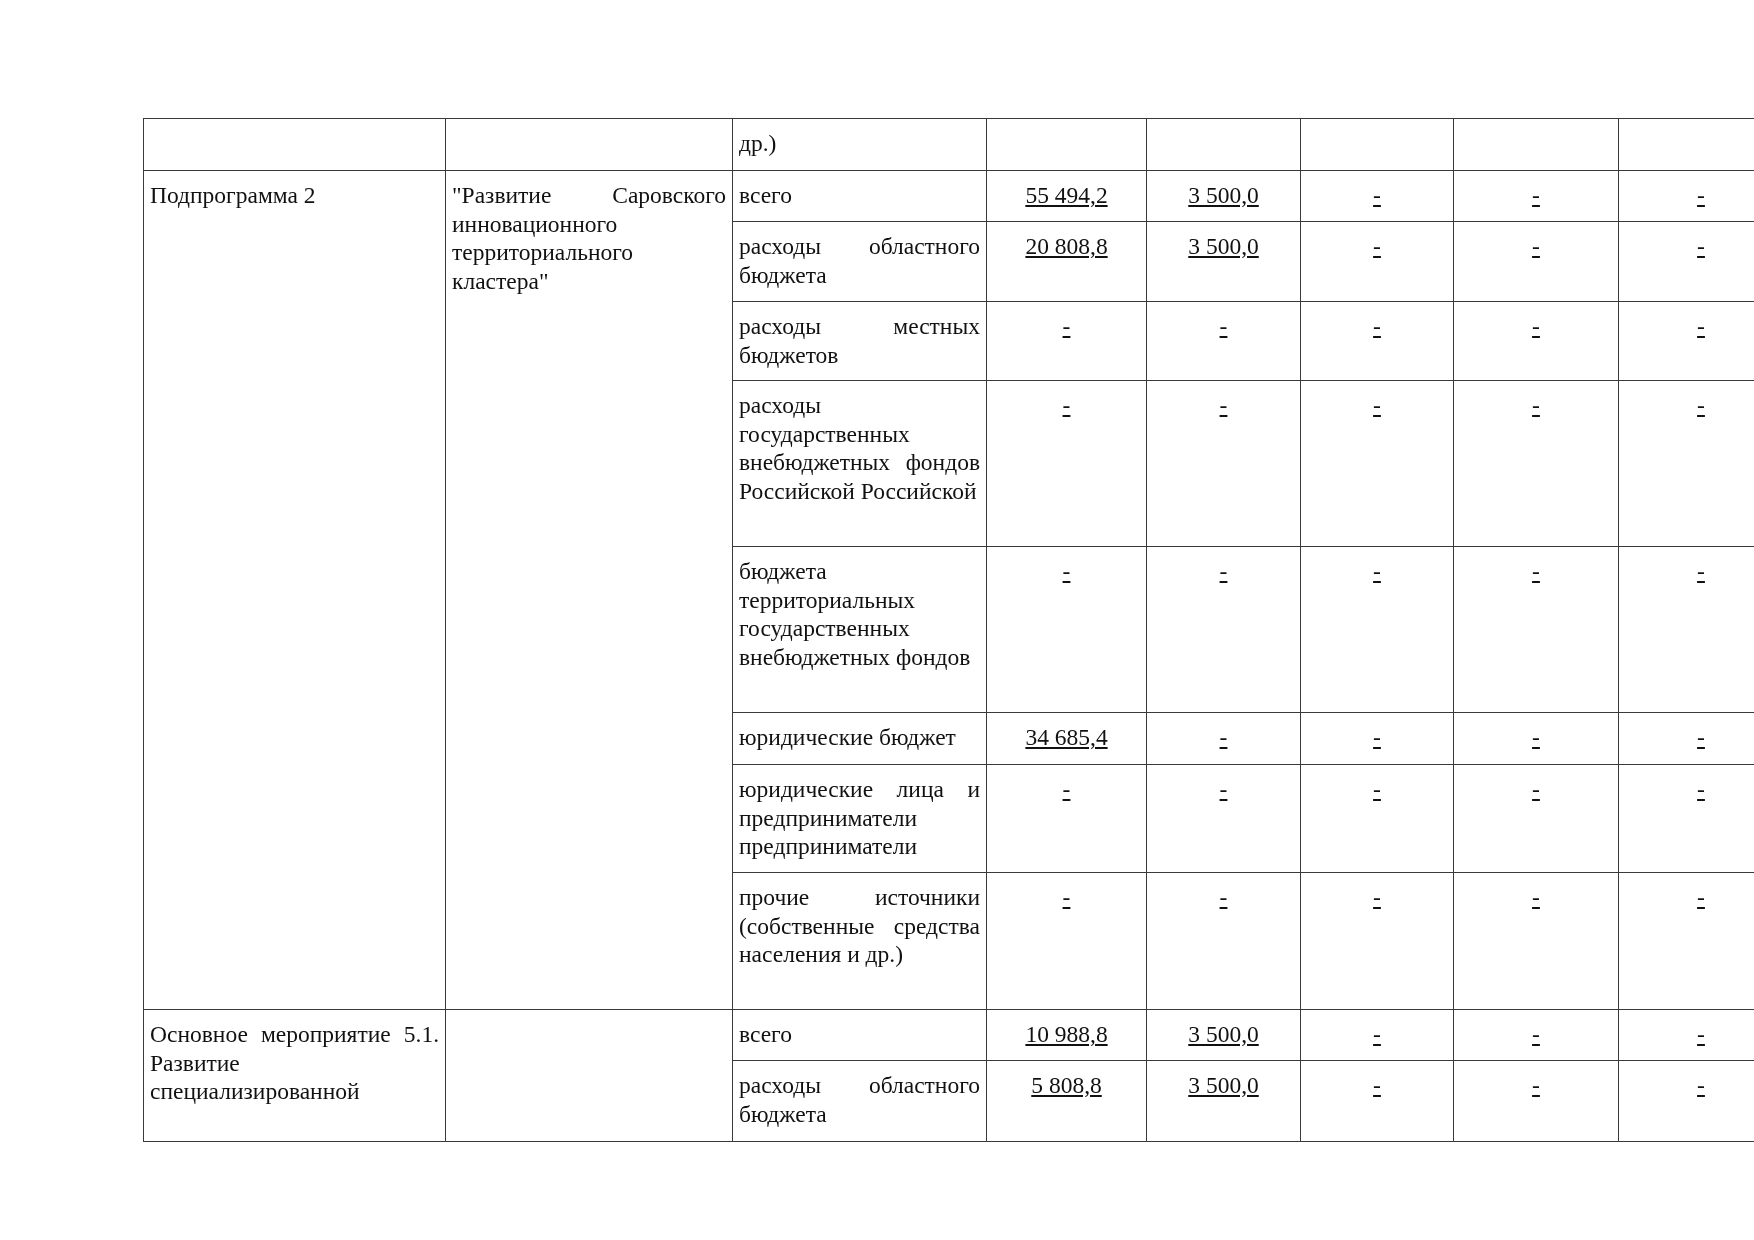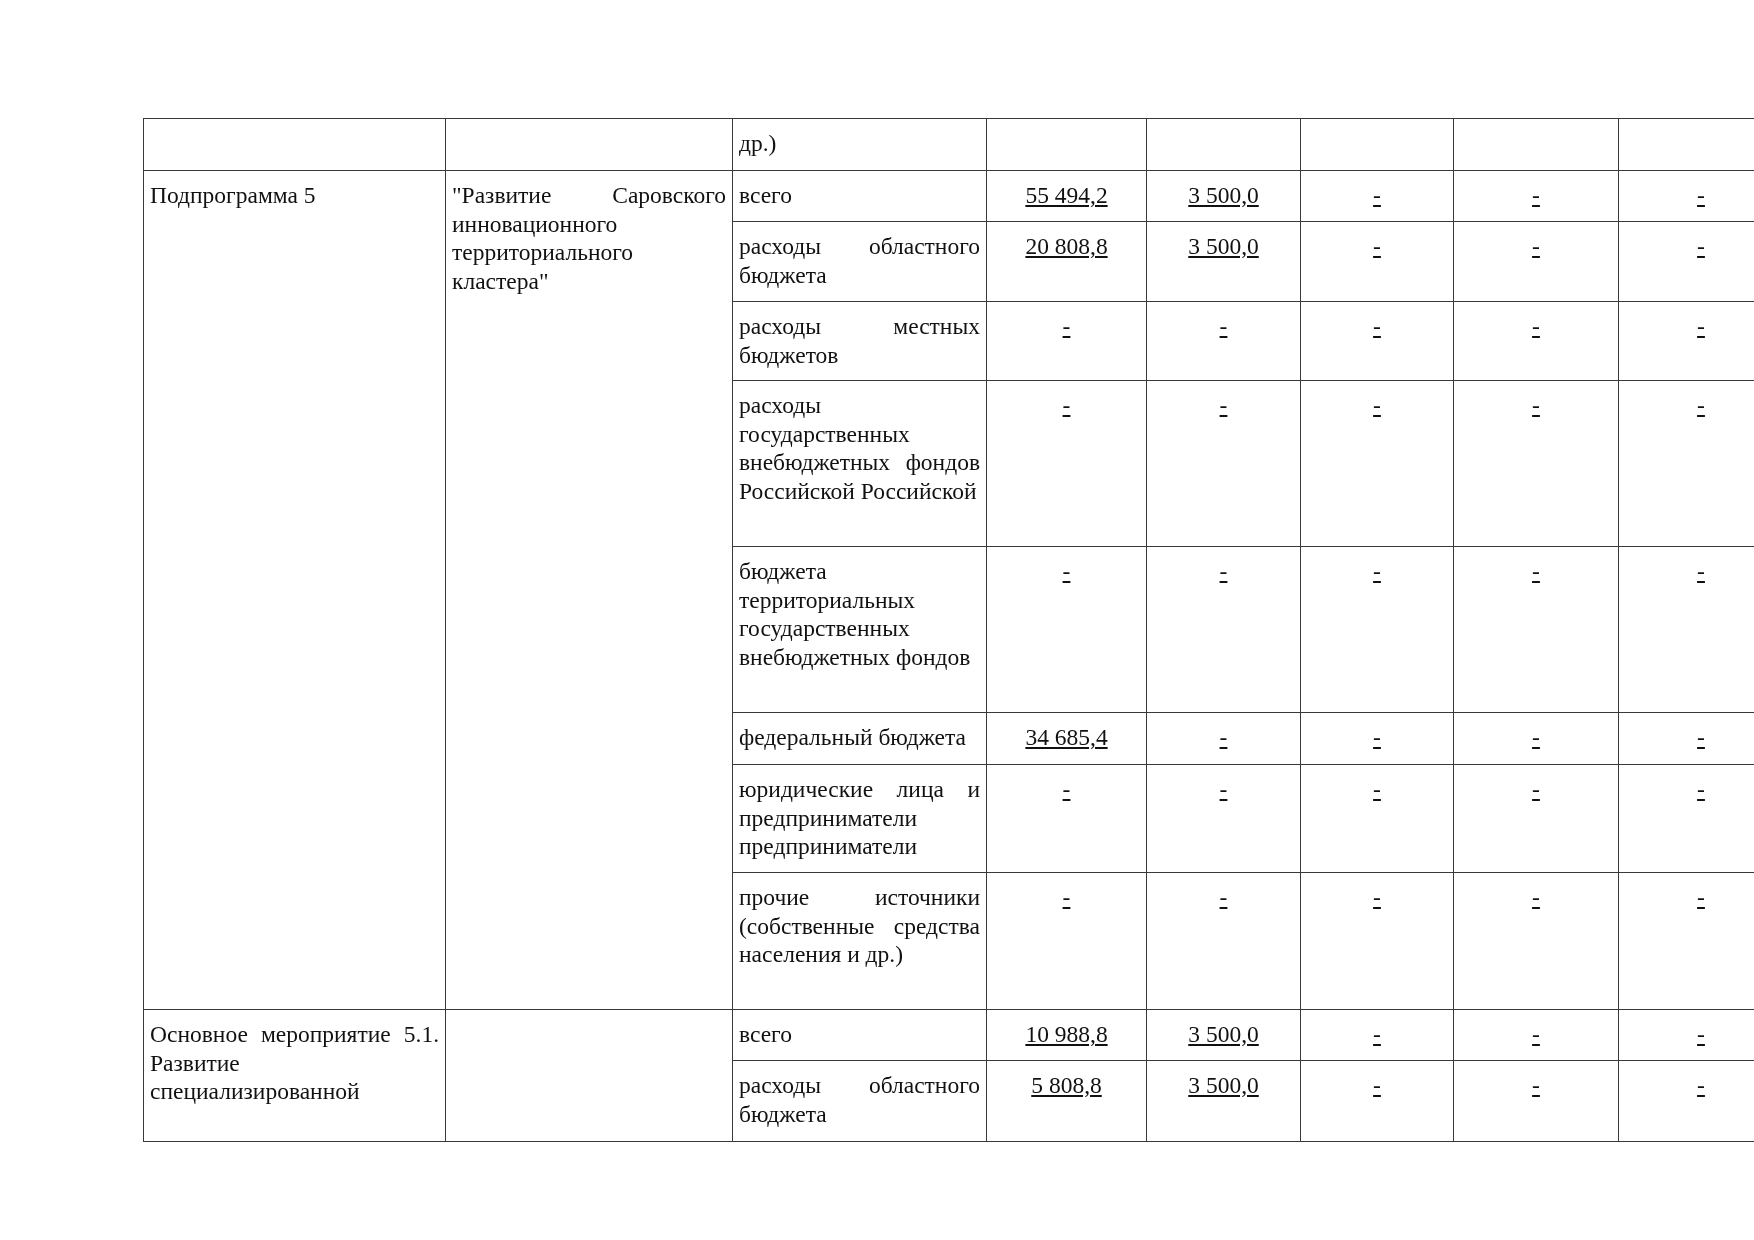--- a/index.html
+++ b/index.html
@@ -46,21 +46,21 @@
     <td></td>
     <td class="just">др.)</td>
     <td class="num"></td>
     <td class="num"></td>
     <td class="num"></td>
     <td class="num"></td>
     <td class="num"></td>
   </tr>
 
   <tr style="height:51px">
-    <td rowspan="8">Подпрограмма 5</td>
+    <td rowspan="8">Подпрограмма 2</td>
     <td rowspan="8" class="just">"Развитие Саровского инновационного территориального кластера"</td>
     <td class="just">всего</td>
     <td class="num">55 494,2</td>
     <td class="num">3 500,0</td>
     <td class="num">-</td>
     <td class="num">-</td>
     <td class="num">-</td>
   </tr>
   <tr style="height:80px">
     <td class="just">расходы областного бюджета</td>
@@ -88,21 +88,21 @@
   </tr>
   <tr style="height:166px">
     <td class="just">бюджета территориальных государственных внебюджетных фондов</td>
     <td class="num">-</td>
     <td class="num">-</td>
     <td class="num">-</td>
     <td class="num">-</td>
     <td class="num">-</td>
   </tr>
   <tr style="height:52px">
-    <td class="just">федеральный бюджета</td>
+    <td class="just">юридические бюджет</td>
     <td class="num">34 685,4</td>
     <td class="num">-</td>
     <td class="num">-</td>
     <td class="num">-</td>
     <td class="num">-</td>
   </tr>
   <tr style="height:108px">
     <td class="just">юридические лица и предприниматели предприниматели</td>
     <td class="num">-</td>
     <td class="num">-</td>

